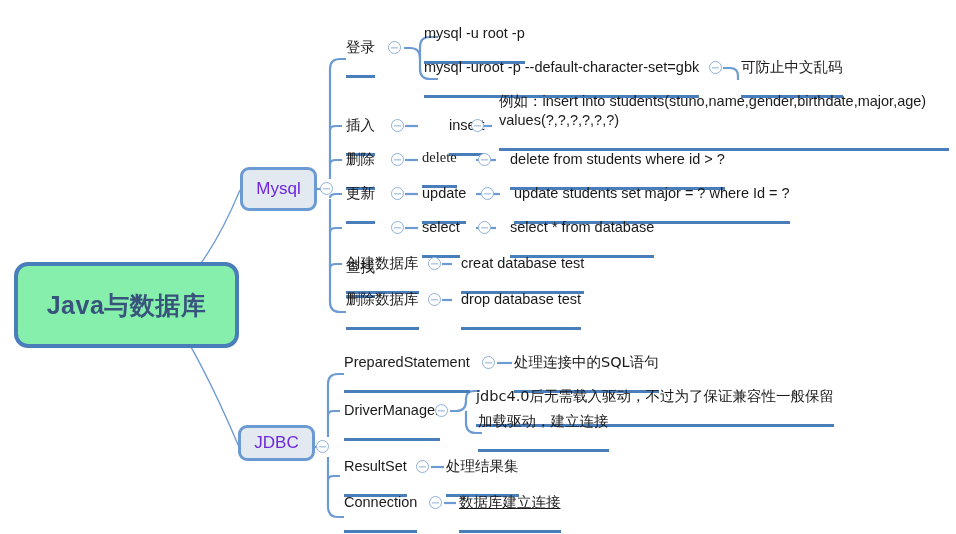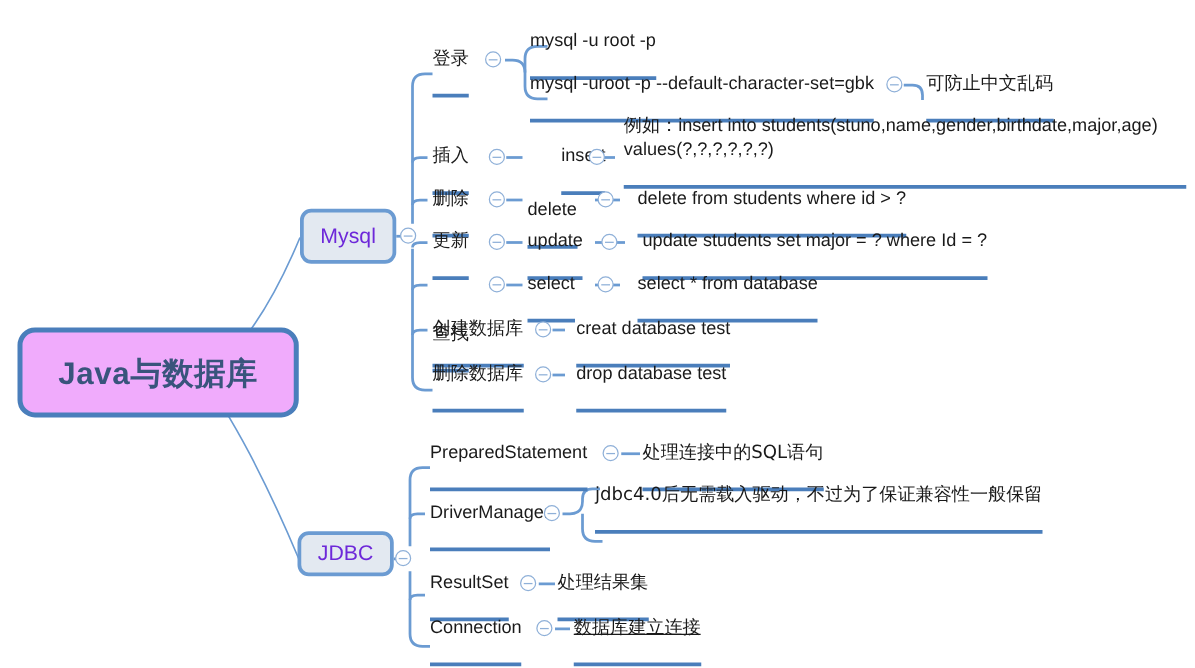--- a/index.html
+++ b/index.html
@@ -17,22 +17,22 @@
   }
   svg.links {
     position: absolute; left: 0; top: 0;
     width: 956px; height: 534px;
     pointer-events: none;
   }
   
   .root-node {
     position: absolute;
     left: 14px; top: 262px;
-    width: 225px; height: 72px;
-    background: #f0abfc;
+    width: 225px; height: 86px;
+    background: #86efac;
     border: 4px solid #4a7ebb;
     border-radius: 14px;
     display: flex; align-items: center; justify-content: center;
   }
   .root-label {
     font-size: 25px;
     font-weight: bold;
     color: #39547c;
     letter-spacing: 0.5px;
     white-space: nowrap;
@@ -185,21 +185,21 @@
   <div class="cell cjk" style="left:346px; top:116px;">插入</div>
   <div class="cminus" style="left:391px; top:119px;"></div>
 
   <div class="cell" style="left:422px; top:116px;margin-left:27px;">insert</div>
   <div class="cminus" style="left:471px; top:119px;"></div>
 
   <div class="cell multi" style="left:499px; top:92px; width:450px;">例如：insert into students(stuno,name,gender,birthdate,major,age) values(?,?,?,?,?,?)</div>
 
   <div class="cell cjk" style="left:346px; top:150px;">删除</div>
   <div class="cminus" style="left:391px; top:153px;"></div>
-  <div class="cell" style="left:422px; top:159px;">delete</div>
+  <div class="cell" style="left:422px; top:148px;font-family:Liberation Serif, serif;">delete</div>
   <div class="cminus" style="left:478px; top:153px;"></div>
   <div class="cell" style="left:510px; top:150px;">delete from students where id &gt; ?</div>
 
   <div class="cell cjk" style="left:346px; top:184px;">更新</div>
   <div class="cminus" style="left:391px; top:187px;"></div>
   <div class="cell" style="left:422px; top:184px;">update</div>
   <div class="cminus" style="left:481px; top:187px;"></div>
   <div class="cell" style="left:514px; top:184px;">update students set major = ? where Id = ?</div>
 
   <div class="cell cjk" style="left:346px; top:218px;margin-top:40px;">查找</div>
@@ -216,20 +216,21 @@
   <div class="cminus" style="left:428px; top:293px;"></div>
   <div class="cell" style="left:461px; top:290px;">drop database test</div>
 
   <div class="cell" style="left:344px; top:353px;">PreparedStatement</div>
   <div class="cminus" style="left:482px; top:356px;"></div>
   <div class="cell cjk" style="left:514px; top:353px;">处理连接中的SQL语句</div>
 
   <div class="cell" style="left:344px; top:401px;">DriverManager</div>
   <div class="cminus" style="left:435px; top:404px;"></div>
   <div class="cell cjk" style="left:476px; top:387px;">jdbc4.0后无需载入驱动，不过为了保证兼容性一般保留</div>
+  <div class="cell cjk" style="left:478px; top:412px;">加载驱动，建立连接</div>
 
   <div class="cell" style="left:344px; top:457px;">ResultSet</div>
   <div class="cminus" style="left:416px; top:460px;"></div>
   <div class="cell cjk" style="left:446px; top:457px;">处理结果集</div>
 
   <div class="cell" style="left:344px; top:493px;">Connection</div>
   <div class="cminus" style="left:429px; top:496px;"></div>
   <div class="cell cjk" style="left:459px; top:493px;text-decoration:underline;">数据库建立连接</div>
 
 </div>

